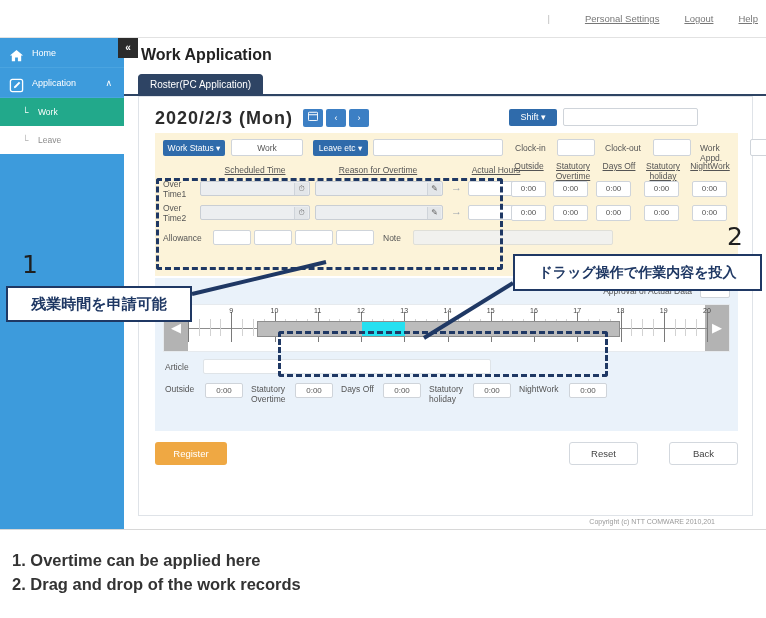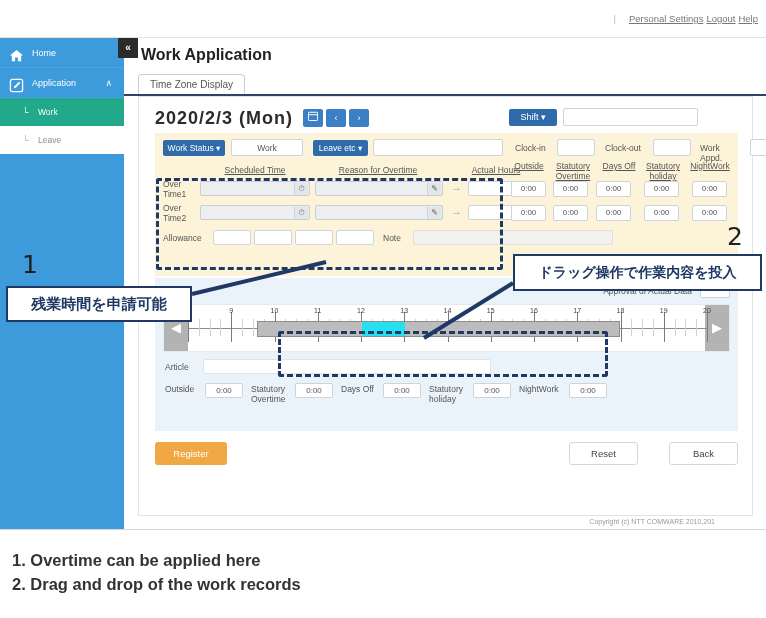--- a/index.html
+++ b/index.html
@@ -22,21 +22,21 @@
     position:absolute; left:10px; top:0px;
     font-size:31px; font-weight:bold; letter-spacing:-1.2px;
     color:#2b2b2b; font-family:"DejaVu Sans",sans-serif;
   }
   #toplinks {
     position:absolute; right:8px; top:13px;
     font-size:9.5px; color:#777;
   }
   #toplinks .sep { color:#bbb; margin-right:10px; }
   #toplinks a {
-    color:#777; text-decoration:underline; margin-left:3px;
+    color:#777; text-decoration:underline; margin-left:25px;
   }
 
   
   #sidebar {
     position:absolute; left:0; top:38px; width:124px; height:492px;
     background:#3d9bdc;
   }
   .side-item {
     position:relative; height:30px; line-height:30px;
     padding-left:32px; font-size:9px; color:#ffffff;
@@ -294,21 +294,21 @@
     <span class="tick">└</span>
     <span>Leave</span>
   </div>
 </div>
 <div id="collapse-btn">«</div>
 
 <div id="main">
   <div id="page-title">Work Application</div>
 
   <div id="tabs">
-    <div class="tab">Time Zone Display</div>
+    <div class="tab active">Roster(PC Application)</div>
   </div>
   <div id="tabline"></div>
 
   <div id="panel">
 
     <div id="date-row">
       <div id="date-text">2020/2/3 (Mon)</div>
       <div class="sq-btn">
         <svg width="10" height="10" viewBox="0 0 12 12">
             <rect x="0.5" y="1.5" width="11" height="10" rx="1" fill="none" stroke="#fff" stroke-width="1.2"></rect>

